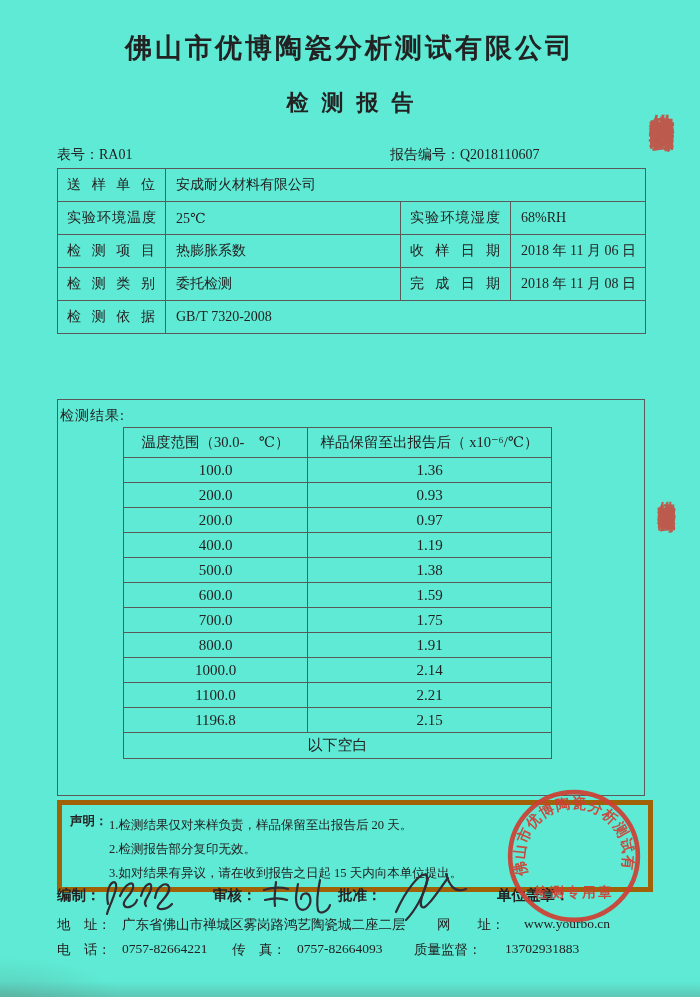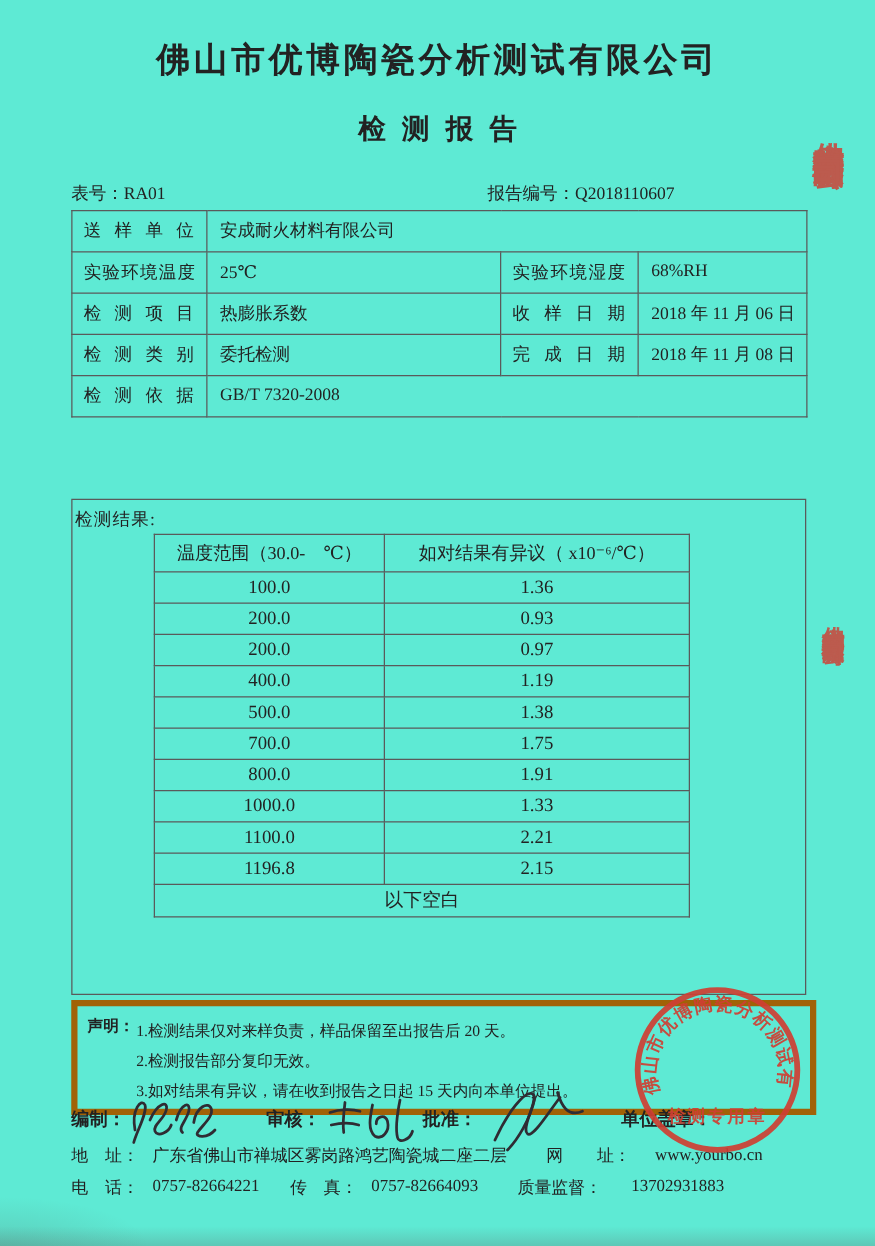--- a/index.html
+++ b/index.html
@@ -111,21 +111,21 @@
   <div class="results-box">
     <span class="results-label">检测结果:</span>
     <table class="results-table">
       <colgroup>
           <col style="width:184px">
           <col style="width:244px">
         </colgroup>
       <tbody>
           <tr class="hdr">
         <td>温度范围（30.0-　℃）</td>
-        <td>如对结果有异议（ x10⁻⁶/℃）</td>
+        <td>样品保留至出报告后（ x10⁻⁶/℃）</td>
       </tr>
       <tr>
             <td>100.0</td>
             <td>1.36</td>
           </tr>
       <tr>
             <td>200.0</td>
             <td>0.93</td>
           </tr>
       <tr>
@@ -134,30 +134,34 @@
           </tr>
       <tr>
             <td>400.0</td>
             <td>1.19</td>
           </tr>
       <tr>
             <td>500.0</td>
             <td>1.38</td>
           </tr>
       <tr>
+            <td>600.0</td>
+            <td>1.59</td>
+          </tr>
+      <tr>
             <td>700.0</td>
             <td>1.75</td>
           </tr>
       <tr>
             <td>800.0</td>
             <td>1.91</td>
           </tr>
       <tr>
             <td>1000.0</td>
-            <td>1.33</td>
+            <td>2.14</td>
           </tr>
       <tr>
             <td>1100.0</td>
             <td>2.21</td>
           </tr>
       <tr>
             <td>1196.8</td>
             <td>2.15</td>
           </tr>
       <tr class="blank">

